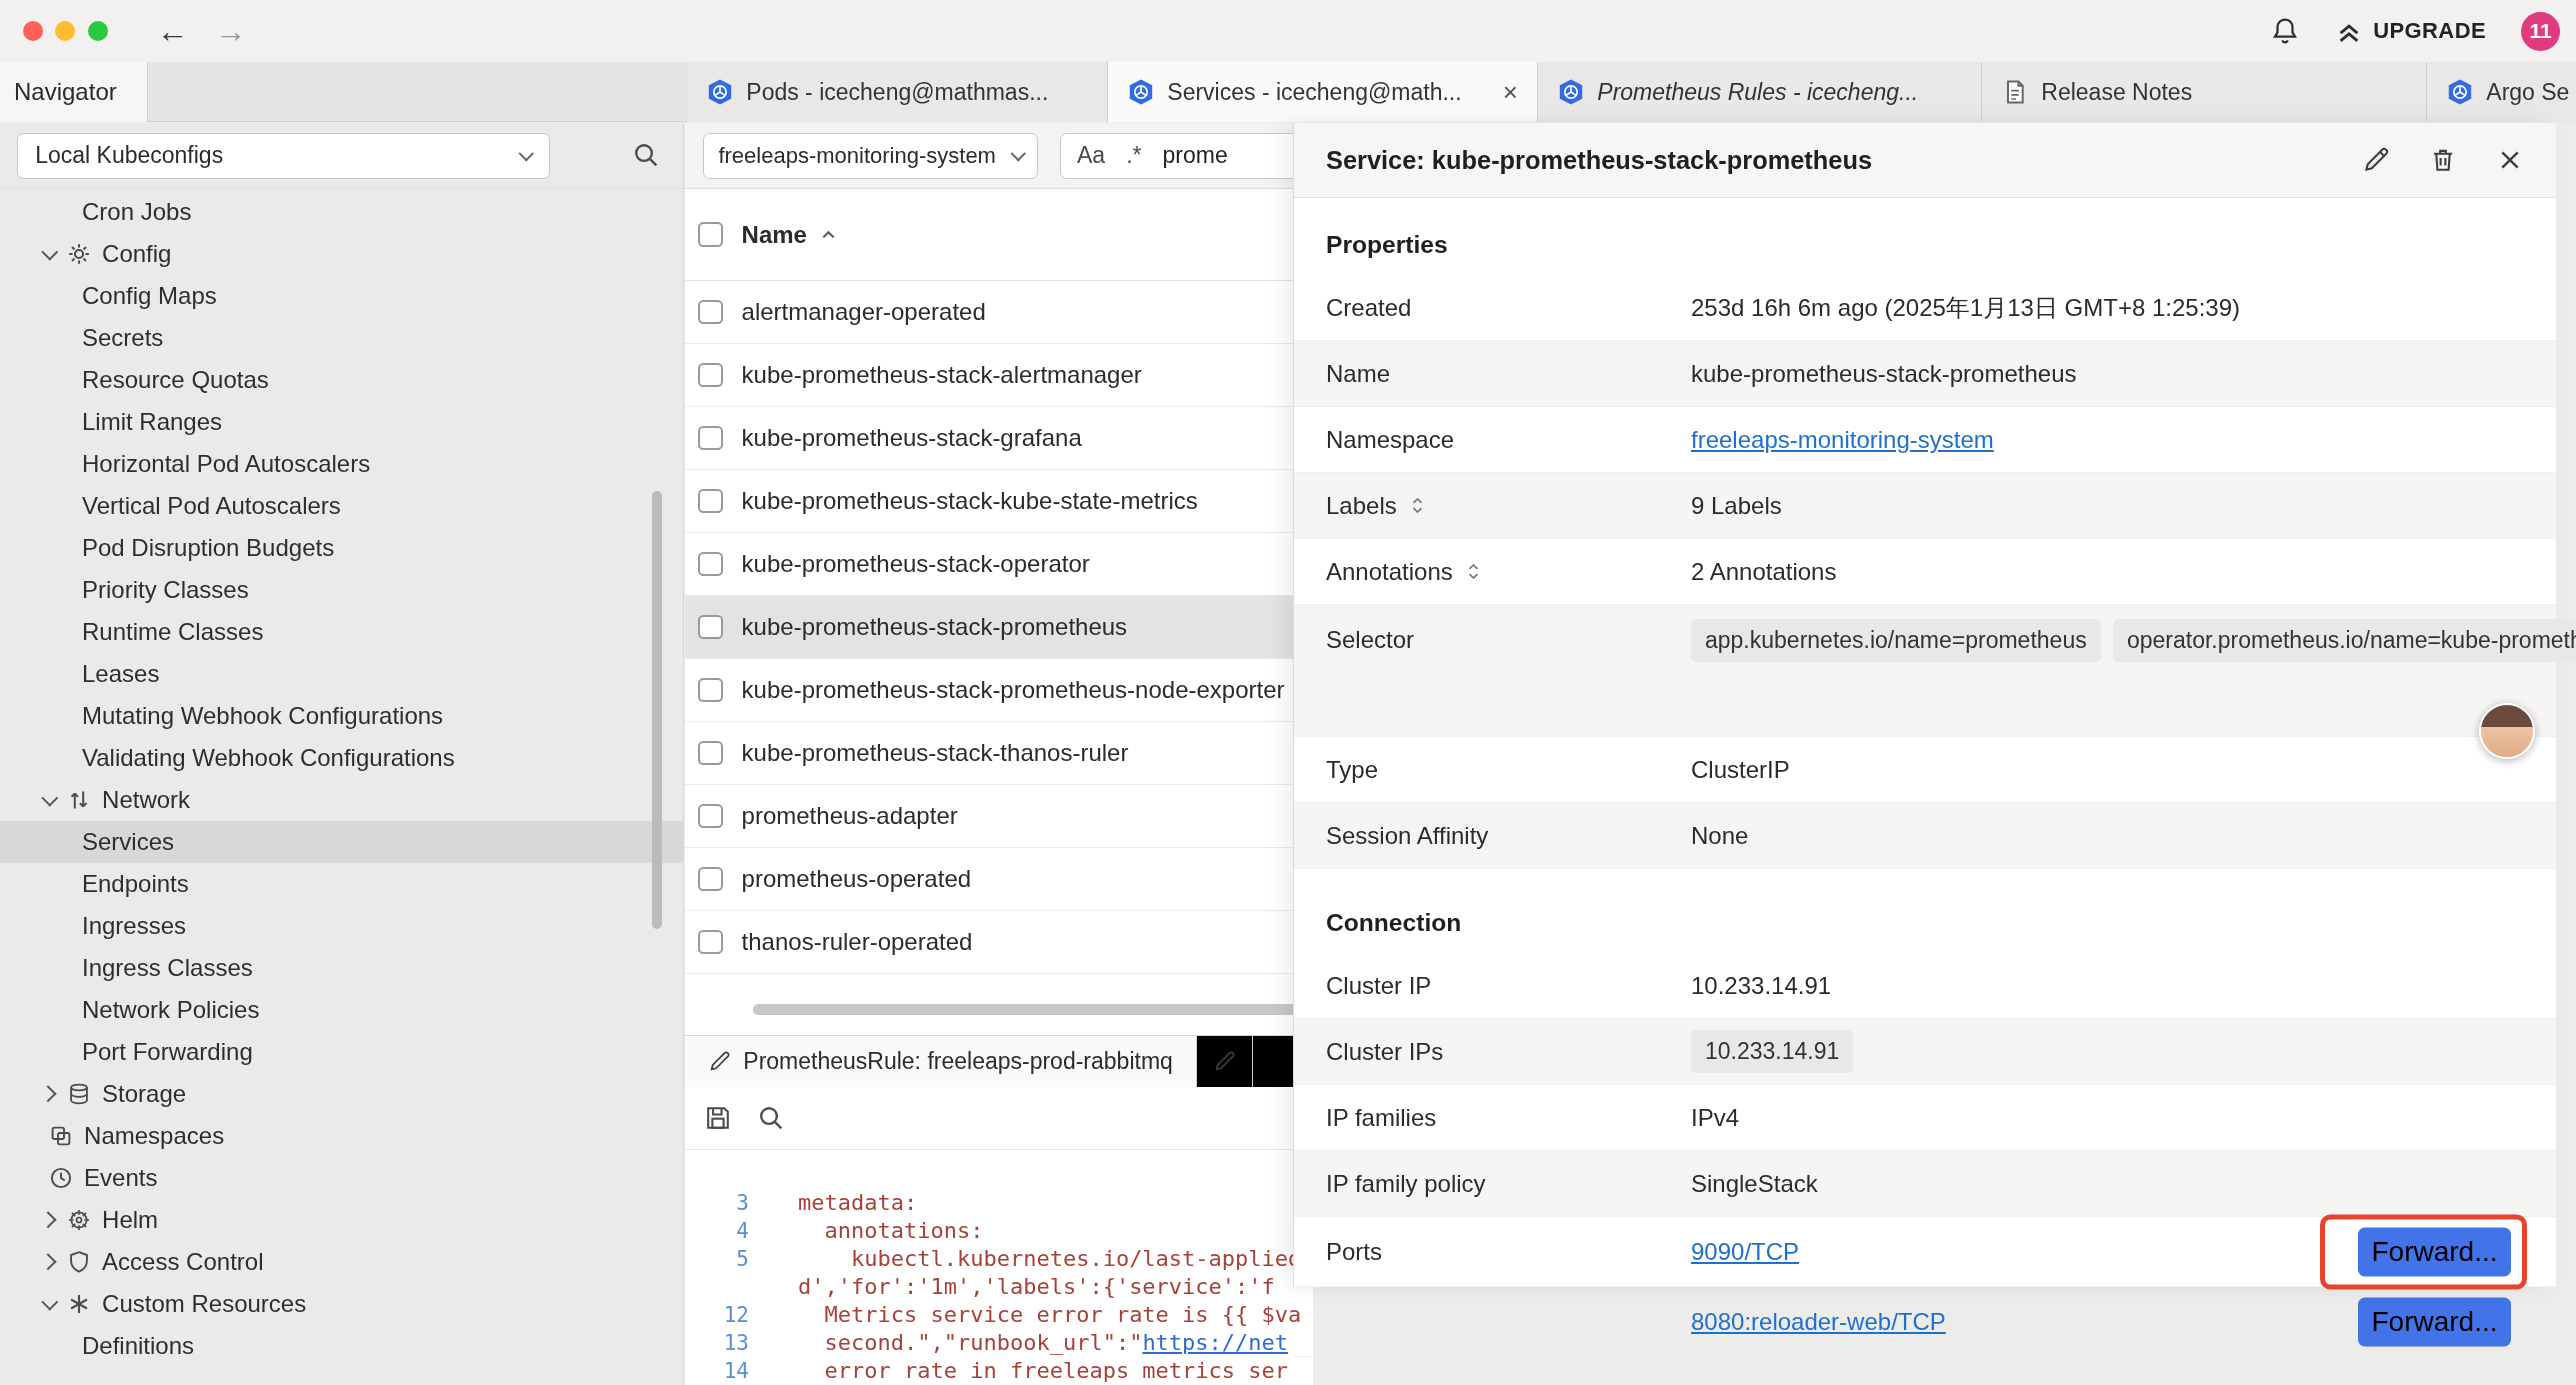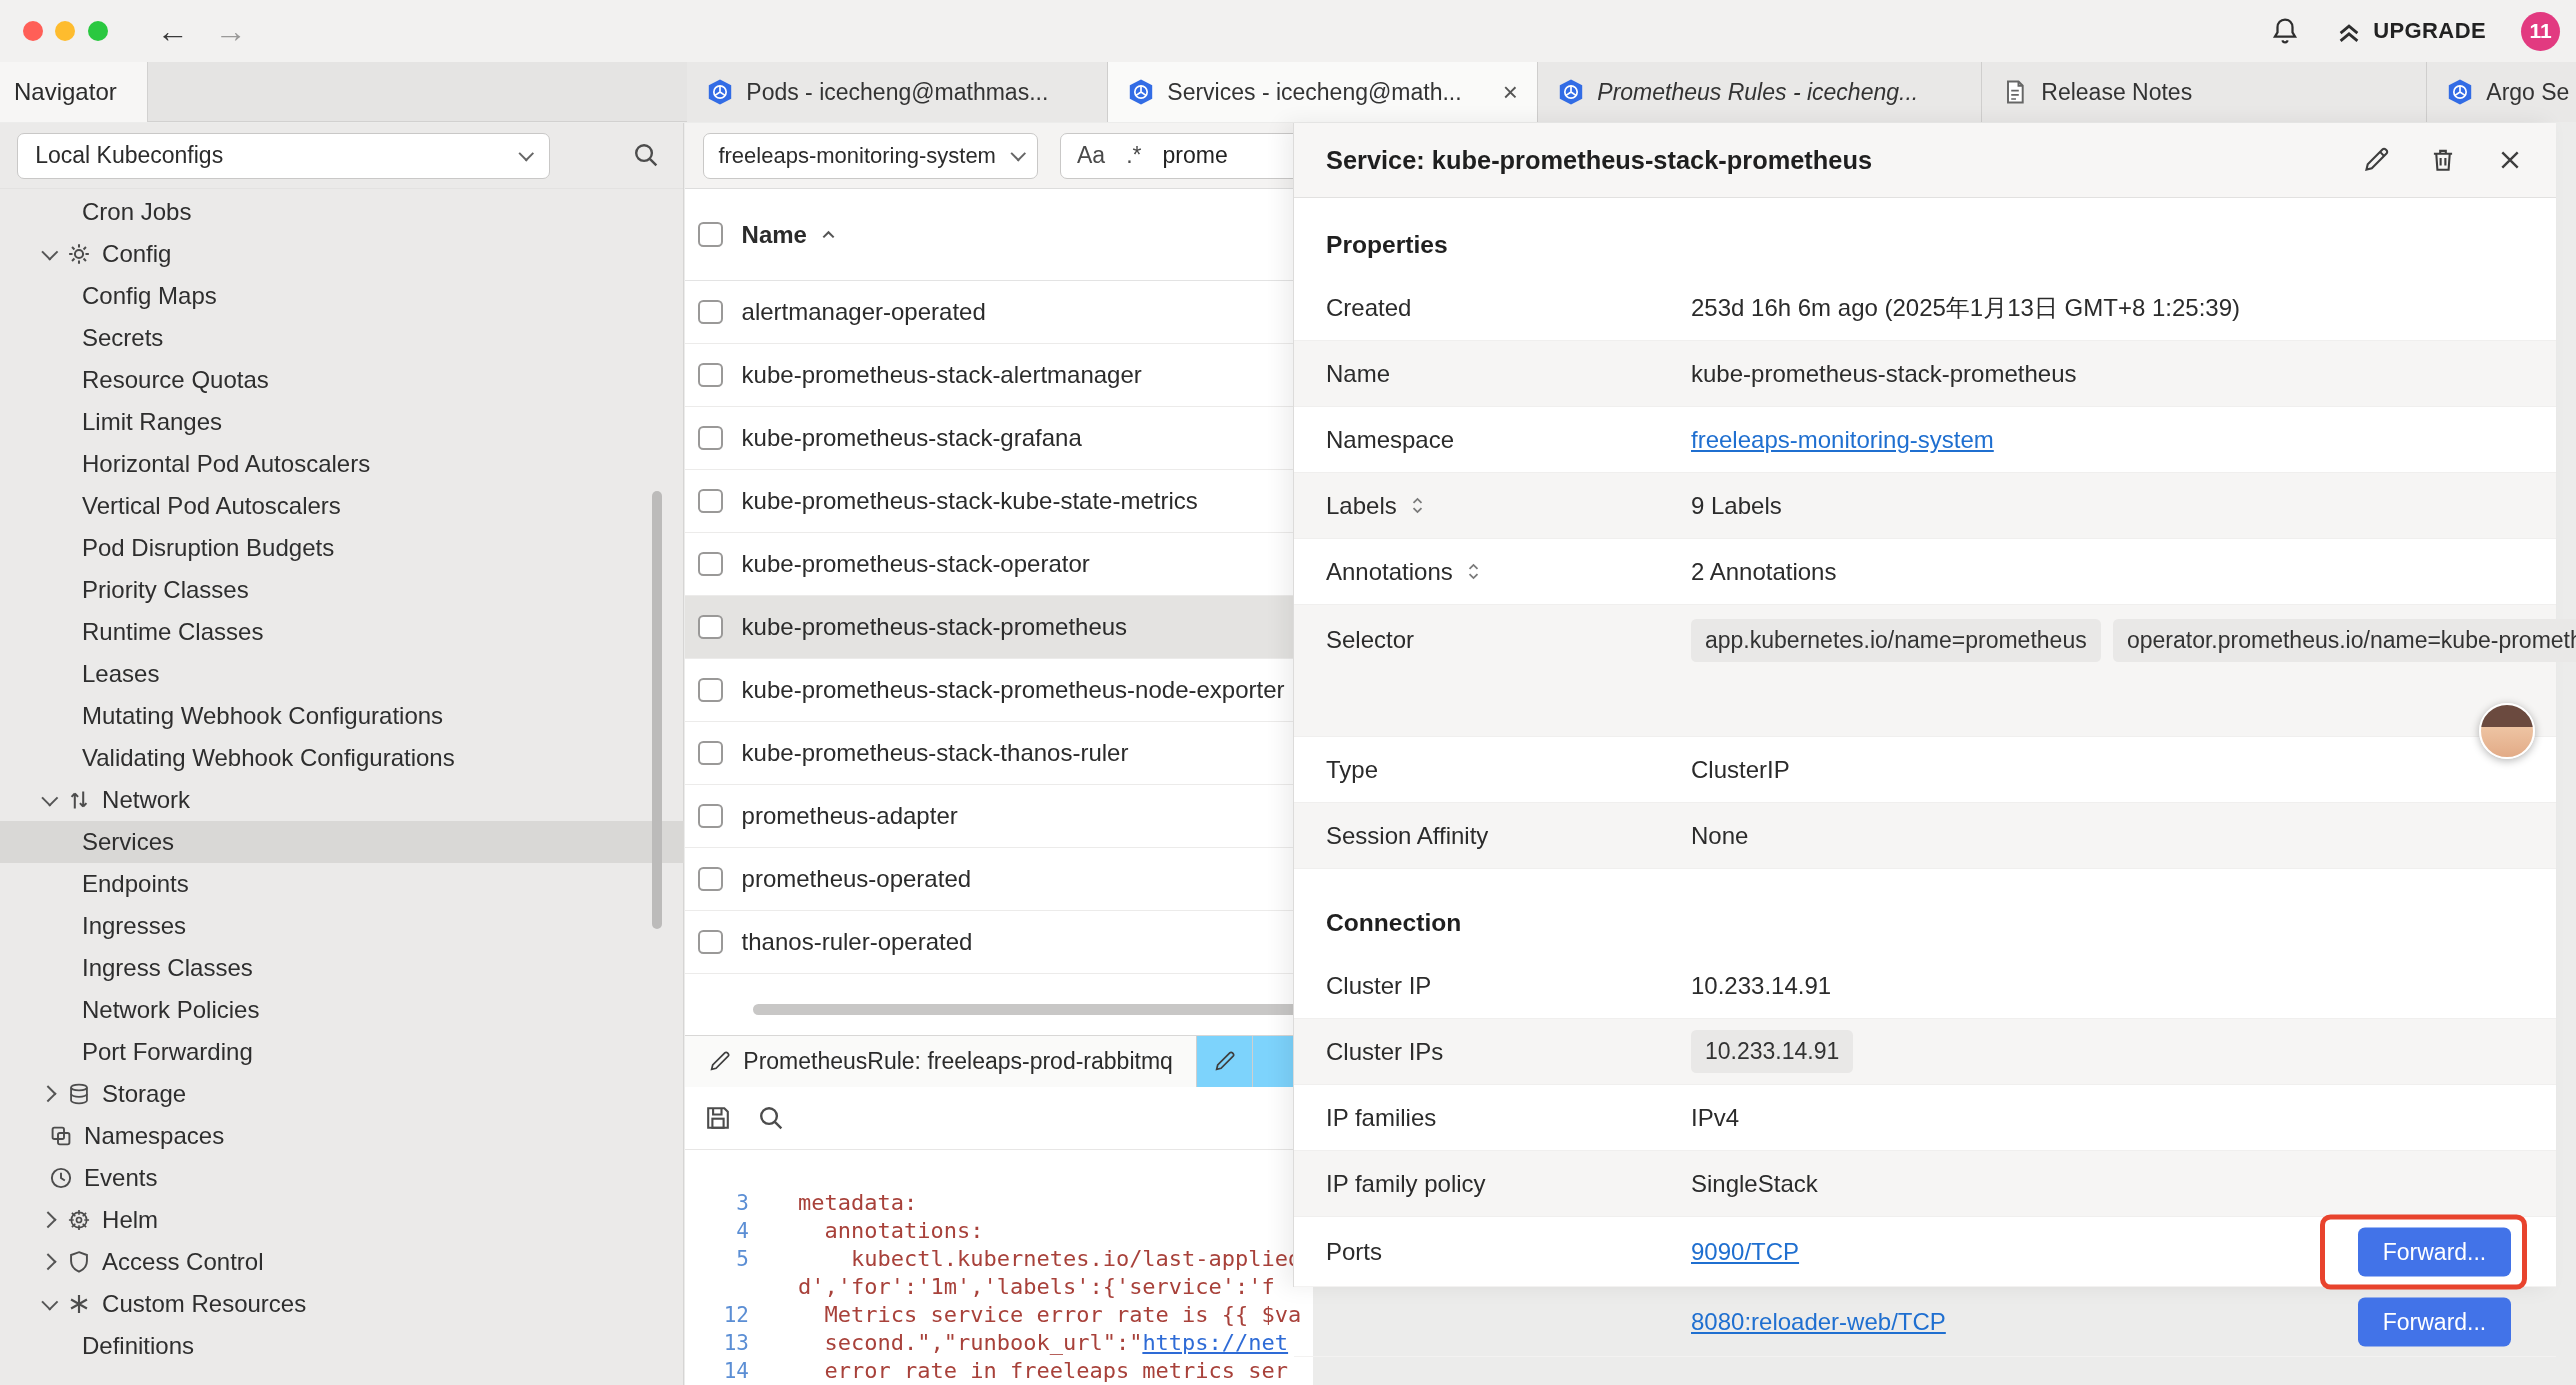--- a/index.html
+++ b/index.html
@@ -66,21 +66,21 @@
   .query{color:#222}
   .thead{position:absolute;top:66px;left:0;width:628px;height:92px;border-bottom:0.9px solid #e3e3e3;display:flex;align-items:center}
   .cb{width:24.6px;height:24.6px;border:2.6px solid #9a9998;border-radius:5.3px;margin-left:13px;background:#fff;flex:none}
   .colname{margin-left:19px;font-weight:700;font-size:24px;color:#2b2b2b}
   .sortup{width:23px;height:23px;margin-left:10.5px}
   .rows{position:absolute;top:158px;left:0;width:628px}
   .lrow{height:63px;display:flex;align-items:center;border-bottom:0.9px solid #ecebea;font-size:24px;white-space:nowrap;overflow:hidden}
   .lrow .nm{margin-left:19px}
   .lrow.selected{background:#e4e3e1}
   .hscroll{position:absolute;top:881px;left:68px;width:545px;height:10.5px;background:#c8c7c6;border-radius:5.3px}
-  .etabs{position:absolute;top:912px;left:0;width:628px;height:53px;background:#7dd3fc;border-top:0.9px solid #d8d7d6;
+  .etabs{position:absolute;top:912px;left:0;width:628px;height:53px;background:#000000;border-top:0.9px solid #d8d7d6;
     border-bottom:0.9px solid #d8d7d6;display:flex}
   .etab{height:100%;display:flex;align-items:center;gap:12.3px;padding:0 23px;background:#fafaf9;border-right:0.9px solid #d0cfce;
     font-size:23px;white-space:nowrap;overflow:hidden}
   .etab2{width:56px;display:flex;align-items:center;justify-content:center;border-right:0.9px solid #d0cfce}
   .pic{width:23px;height:23px;flex:none}
   .etoolbar{position:absolute;top:964px;left:0;width:628px;height:63px;background:#fff;border-bottom:0.9px solid #e7e6e5;
     display:flex;align-items:center;gap:24.6px;padding-left:19px}
   .editor{position:absolute;top:1066px;left:0;width:628px;font-family:"DejaVu Sans Mono","Liberation Mono",monospace}
   .cline{display:flex;height:28px;line-height:28px;font-size:22px;overflow:hidden;width:628px}
   .cline .ln{width:83px;text-align:right;padding-right:19px;color:#5b8ed4;font-size:21px;flex:none}
@@ -100,22 +100,22 @@
   .plabel{width:365px;flex:none;display:flex;align-items:center;gap:10.5px;color:#2b2b2b}
   .pvalue{color:#2b2b2b;white-space:nowrap}
   .link{color:#1f6fd0;text-decoration:underline;white-space:nowrap}
   .ud{width:21px;height:21px}
   .chip{background:#e9e8e7;border-radius:5.3px;padding:8px 14px;font-size:23px;color:#333;white-space:nowrap;width:fit-content}
   .prow.selector{height:132px;align-items:flex-start;padding-top:14px}
   .prow.selector .plabel{height:42px;align-items:center}
   .chipcol{display:flex;flex-direction:row;gap:12.3px}
   .pline{height:70px;position:relative;border-bottom:0.9px solid #f3f2f1}
   .pline:last-child{border-bottom:none}
-  .fwd{position:absolute;right:45px;top:50%;transform:translateY(-50%);width:153px;height:49px;background:#4273e8;color:#ffffff;
-    border:none;border-radius:7px;font-size:23px;font-family:inherit;cursor:pointer}
+  .fwd{position:absolute;right:45px;top:50%;transform:translateY(-50%);width:153px;height:49px;background:#4273e8;color:#000000;
+    border:none;border-radius:7px;font-size:28px;font-family:inherit;cursor:pointer}
   .hl{position:absolute;right:29px;top:50%;transform:translateY(-50%);width:207px;height:75px;border:5.3px solid #e8432d;
     border-radius:10.5px;pointer-events:none}
   .avatar{position:absolute;left:1185px;top:580px;width:56px;height:56px;border-radius:50%;border:2.6px solid #fff;
     box-shadow:0 1.8px 8.8px rgba(0,0,0,.3);
     background:linear-gradient(180deg,#6b4a3f 0%,#6b4a3f 42%,#eec4a3 42%,#e2ab87 100%)}
 </style>
 </head>
 <body>
 
 <div class="titlebar">

